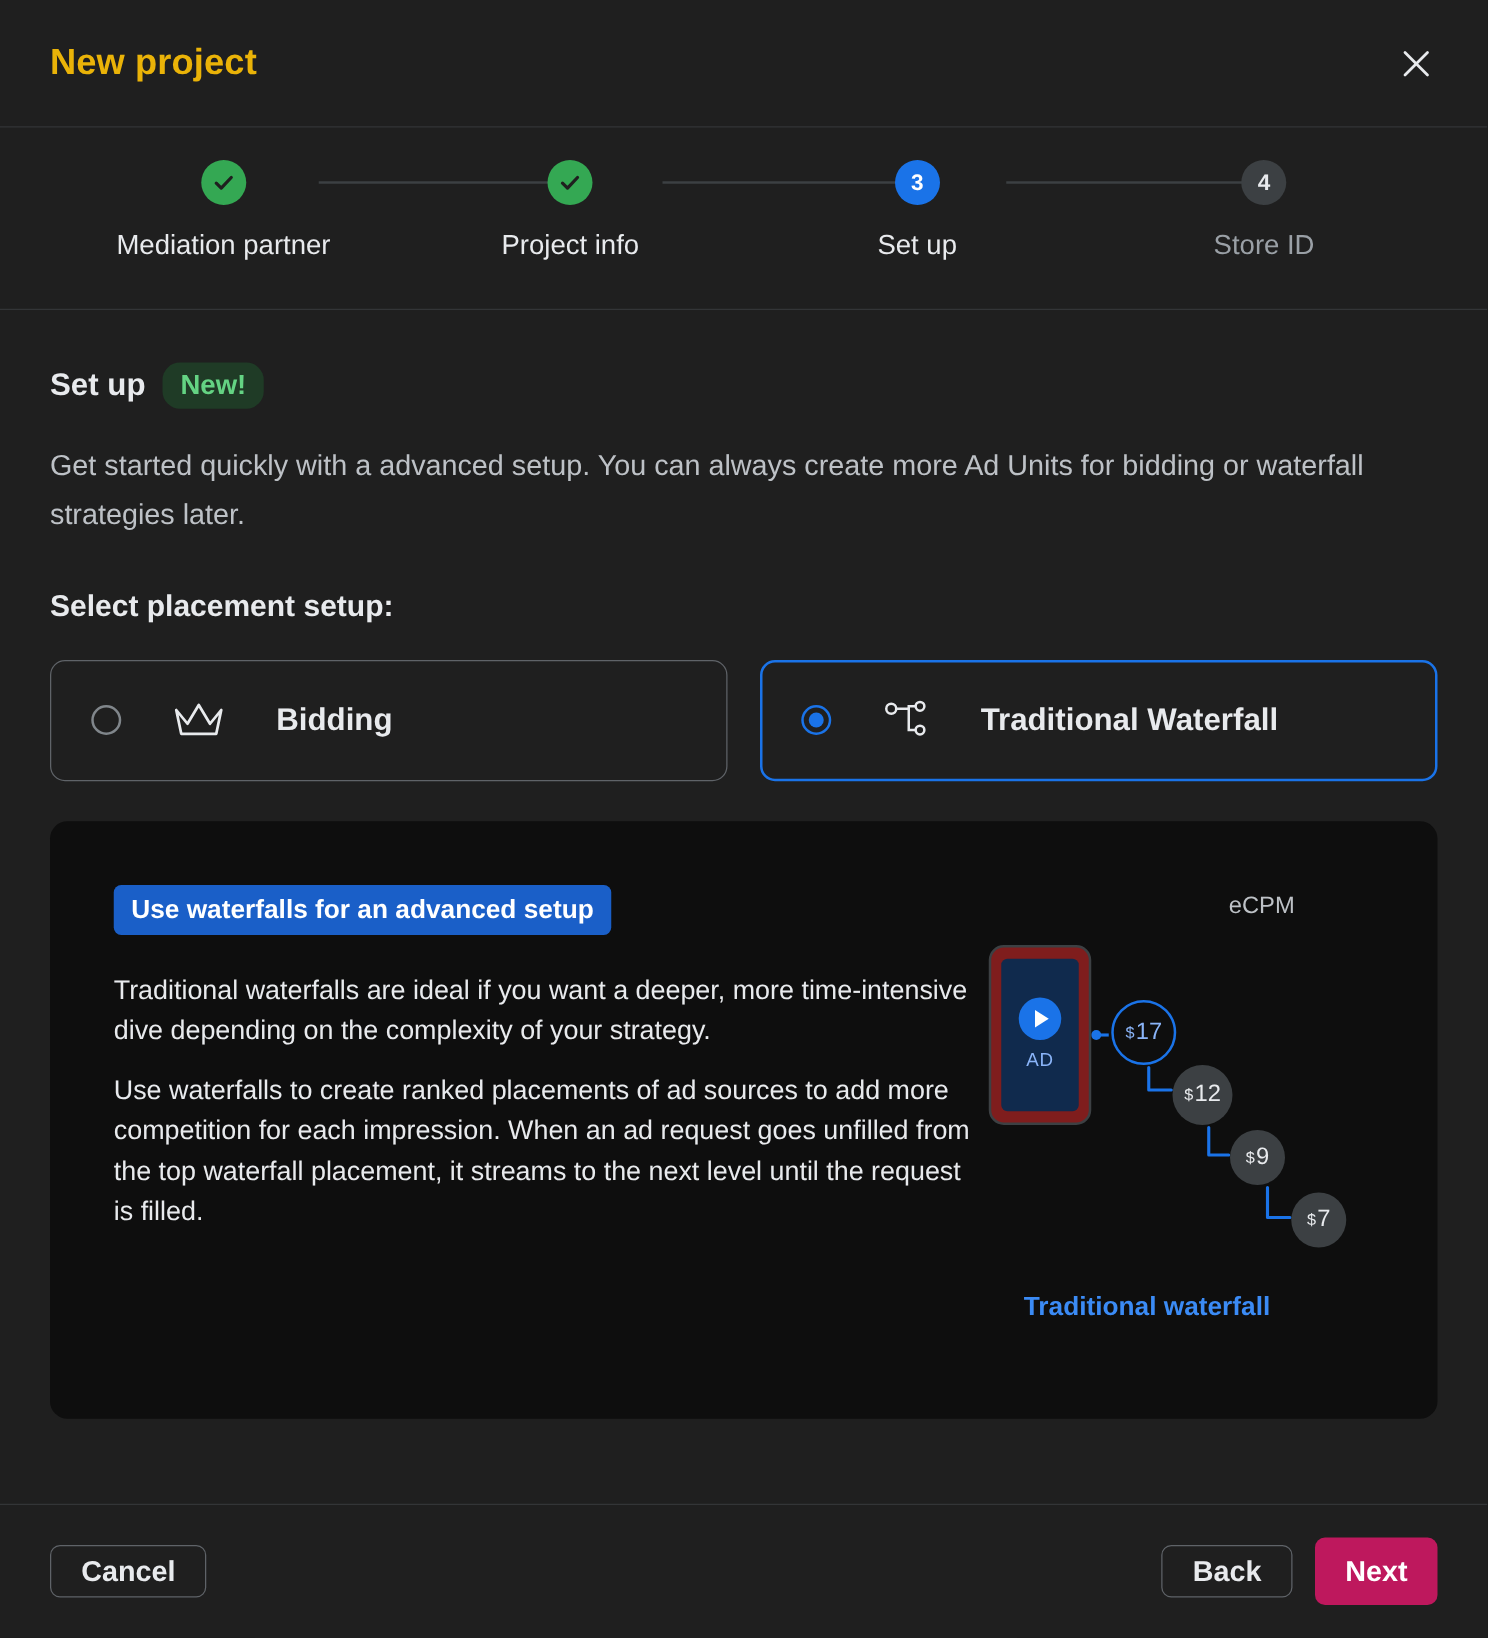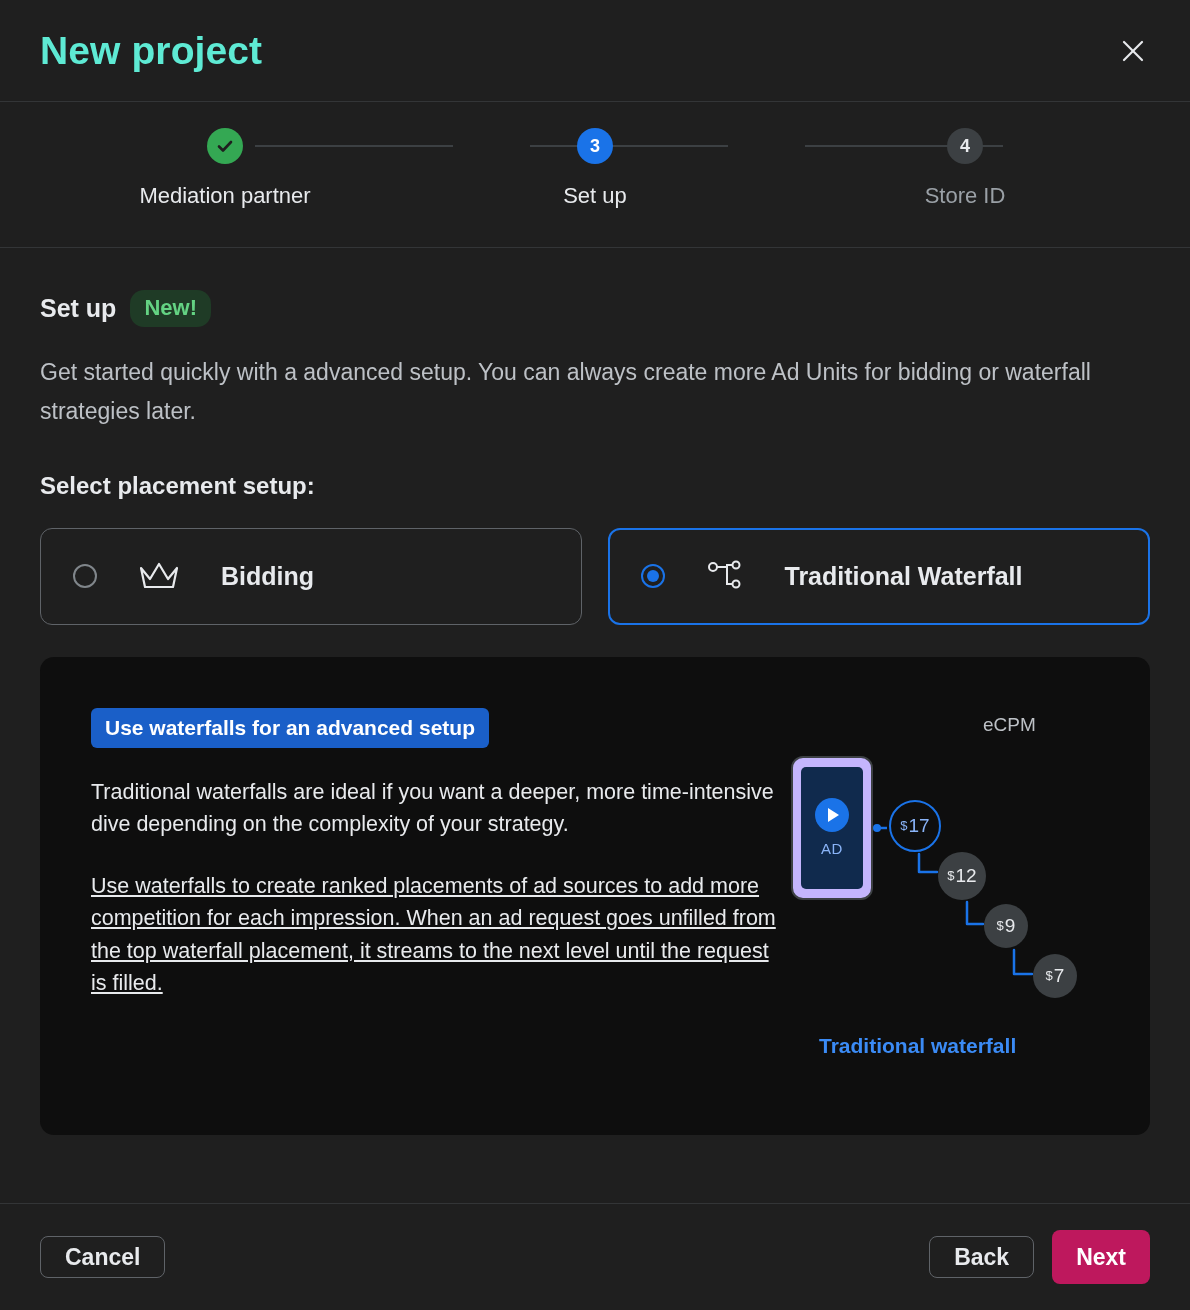--- a/index.html
+++ b/index.html
@@ -27,23 +27,23 @@
   .header {
     height: 102px;
     flex: 0 0 102px;
     display: flex;
     align-items: center;
     justify-content: space-between;
     padding: 0 34px 0 40px;
     border-bottom: 1px solid #333537;
   }
   .header-title {
-    font-size: 39px;
-    font-weight: bold;
-    color: #5eead4;
+    font-size: 29px;
+    font-weight: bold;
+    color: #eab308;
     letter-spacing: .1px;
   }
   .close-btn {
     width: 46px;
     height: 46px;
     display: flex;
     align-items: center;
     justify-content: center;
     border-radius: 50%;
     cursor: pointer;
@@ -209,42 +209,42 @@
     font-weight: bold;
     border-radius: 6px;
     padding: 8px 14px;
   }
   .info-para {
     margin-top: 28px;
     font-size: 21.5px;
     line-height: 1.5;
     color: #e8eaed;
   }
-  .info-para.second { margin-top: 30px; text-decoration: underline; }
+  .info-para.second { margin-top: 16px; }
 
   .info-right {
     flex: 1;
     position: relative;
   }
   .ecpm-label {
     position: absolute;
     top: 6px;
     left: 192px;
     font-size: 19px;
     color: #bdc1c6;
   }
   .phone {
     position: absolute;
     left: 0px;
     top: 48px;
     width: 82px;
     height: 144px;
     border-radius: 12px;
     border: 2px solid #3c4043;
-    background: #c4b5fd;
+    background: #7f1d1d;
     display: flex;
     align-items: center;
     justify-content: center;
   }
   .phone-inner {
     width: 62px;
     height: 122px;
     background: #102a4d;
     border-radius: 5px;
     display: flex;
@@ -356,20 +356,28 @@
 
       <div class="step">
         <div class="bubble done">
           <svg width="22" height="22" viewBox="0 0 22 22" aria-hidden="true">
             <polyline points="5,11.5 9,15.5 17,7" fill="none" stroke="#1f1f1f" stroke-width="2.6" stroke-linecap="round" stroke-linejoin="round"></polyline>
           </svg>
         </div>
         <div class="label">Mediation partner</div>
       </div>
 
+      <div class="step">
+        <div class="bubble done">
+          <svg width="22" height="22" viewBox="0 0 22 22" aria-hidden="true">
+            <polyline points="5,11.5 9,15.5 17,7" fill="none" stroke="#1f1f1f" stroke-width="2.6" stroke-linecap="round" stroke-linejoin="round"></polyline>
+          </svg>
+        </div>
+        <div class="label">Project info</div>
+      </div>
 
       <div class="step">
         <div class="bubble active">3</div>
         <div class="label">Set up</div>
       </div>
 
       <div class="step inactive">
         <div class="bubble todo">4</div>
         <div class="label">Store ID</div>
       </div>

